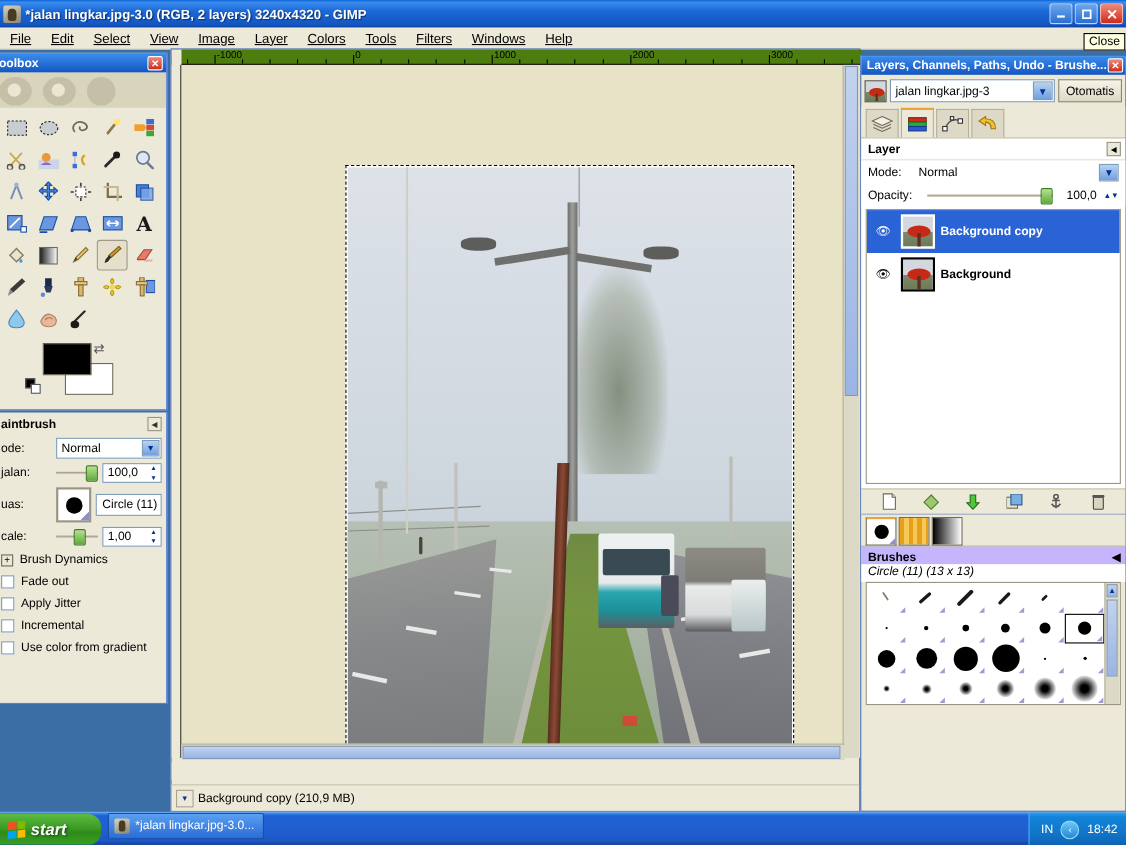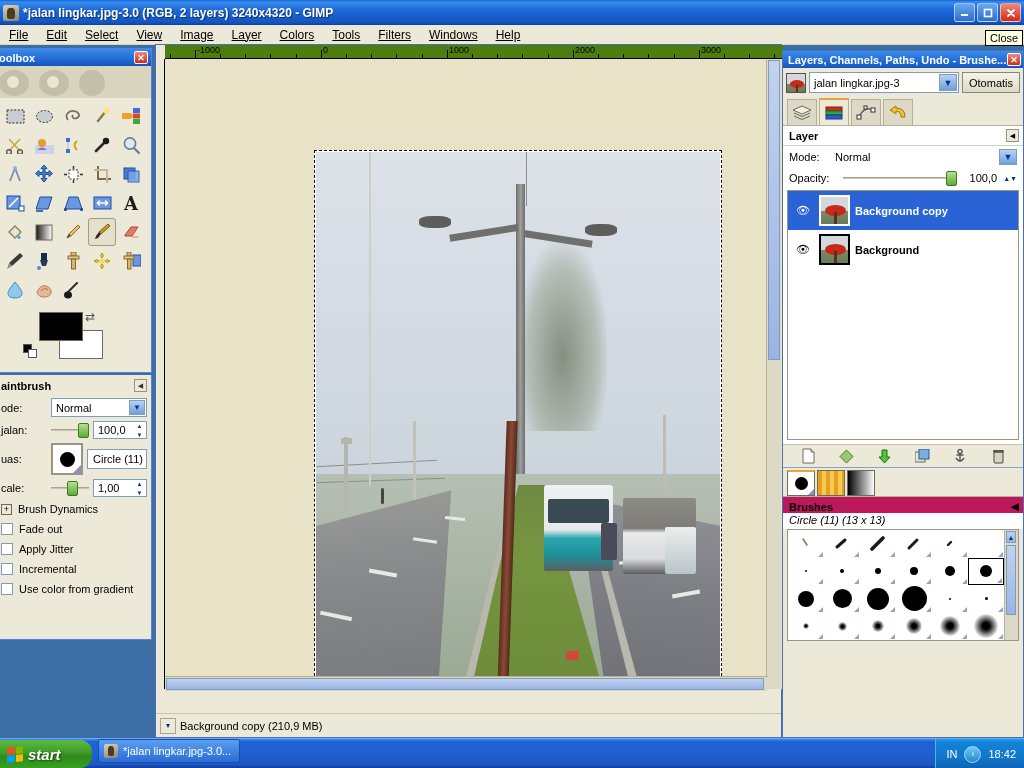--- a/index.html
+++ b/index.html
@@ -330,21 +330,21 @@
     display:flex; align-items:center; justify-content:space-around;
     height:24px; padding:0 6px; background:#ece9d8; border-top:1px solid #c7c2ab;
     border-bottom:1px solid #8aa0c8;
   }
   .lbtn { width:22px;height:20px; display:flex;align-items:center;justify-content:center; }
   .brush-tabs { display:flex; align-items:flex-end; height:29px; padding-left:4px; gap:2px;
                 background:#ece9d8; border-bottom:1px solid #b5b09a; }
   .btab { width:28px;height:26px; background:#fff; border:1px solid #6e6a58;
           display:flex;align-items:center;justify-content:center; position:relative; overflow:hidden;}
   .btab.active { border-top:2px solid #e8a33d; }
-  .brush-head { padding:3px 4px 0 6px; display:flex; align-items:center; background:#be185d; }
+  .brush-head { padding:3px 4px 0 6px; display:flex; align-items:center; background:#c4b5fd; }
   .brush-sub { padding:1px 6px 3px; font-size:11px; font-style:italic; background:#fff; }
   .brushgrid-wrap {
     margin:0 4px; border:1px solid #9a9580; background:#fff; height:112px;
     display:flex; overflow:hidden;
   }
   .brushgrid { flex:1; display:grid; grid-template-columns:repeat(6,1fr);
                grid-template-rows:repeat(4,1fr); }
   .bcell { position:relative; display:flex; align-items:center; justify-content:center; }
   .bcell.sel { border:1px solid #000; }
   .bcell .tri { position:absolute; right:1px; bottom:1px; width:0;height:0;

